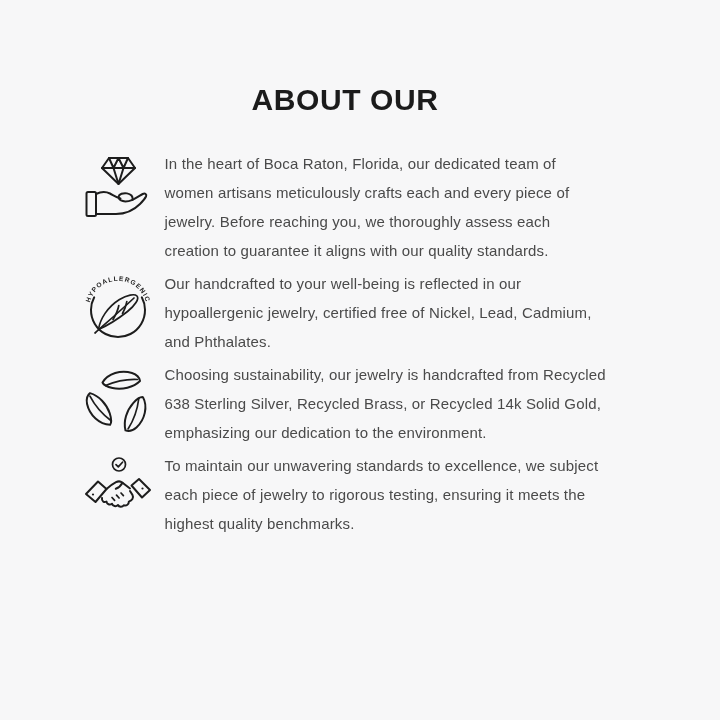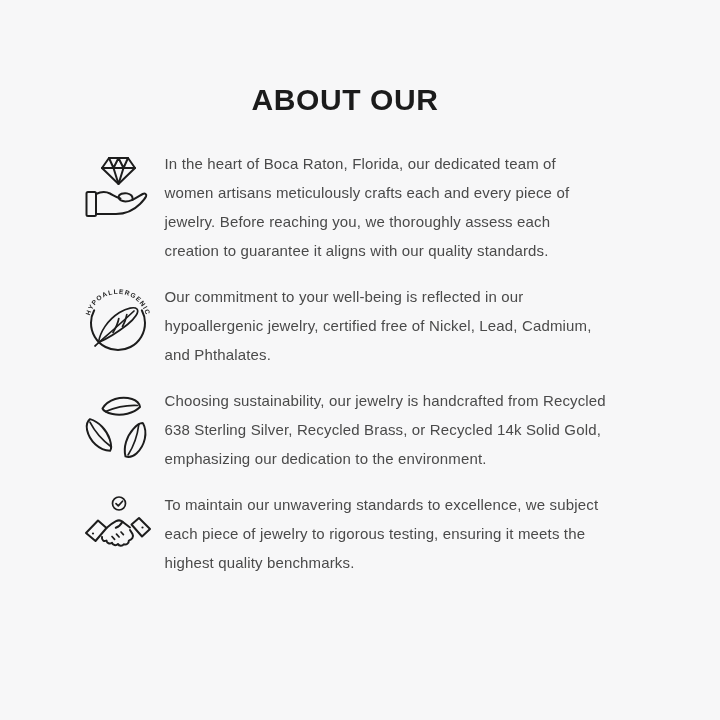--- a/index.html
+++ b/index.html
@@ -24,21 +24,21 @@
     font-weight: 700;
     letter-spacing: 0.6px;
     color: #1b1b1b;
   }
   .section-title span { display: block; }
   .features {
     width: 527px;
     margin: 28px auto 0;
     display: flex;
     flex-direction: column;
-    gap: 17px;
+    gap: 4px;
   }
   .feature {
     display: flex;
     align-items: flex-start;
     gap: 11px;
   }
   .icon-wrap {
     flex: 0 0 72px;
     width: 72px;
     height: 72px;
@@ -112,21 +112,21 @@
             <path class="ic-thin" d="M16.5 57.5 C18 47 25.5 35 37.5 27.5 C45 23 52.5 21.5 55 24 C57.5 26.8 53 33.5 45.5 39.5 C37.5 45.8 25.5 53.5 16.5 57.5 Z"></path>
             <path class="ic-thin" d="M13 61 C23 52 36 41 52 26"></path>
             <path class="ic-thin" d="M31 47.5 C34 42.5 36 38 36.8 33.5"></path>
             <path class="ic-thin" d="M40.5 41.5 C43 37 44.3 33 44.8 29.5"></path>
           </g>
           <text class="badge-text" text-anchor="middle">
             <textPath href="#badgeArc" startOffset="50%">HYPOALLERGENIC</textPath>
           </text>
         </svg>
       </div>
-      <p class="feature-text">Our commitment to your well-being is reflected in our hypoallergenic jewelry, certified free of Nickel, Lead, Cadmium, and Phthalates.</p>
+      <p class="feature-text">Our handcrafted to your well-being is reflected in our hypoallergenic jewelry, certified free of Nickel, Lead, Cadmium, and Phthalates.</p>
     </div>
 
     <div class="feature">
       <div class="icon-wrap">
         <svg viewBox="0 0 72 72" aria-hidden="true">
           <defs>
             <g id="ecoLeaf" class="ic">
               <path d="M20.5 19.5 C26 10.5 39 6.5 50 10 C54.5 11.5 57.5 14.5 58 18 C51.5 24.5 40 27 30.5 25 C25 23.8 21.5 21.8 20.5 19.5 Z"></path>
               <path class="ic-thin" d="M23.5 22.5 C33 18.5 45 16 55.5 16.5"></path>
             </g>

